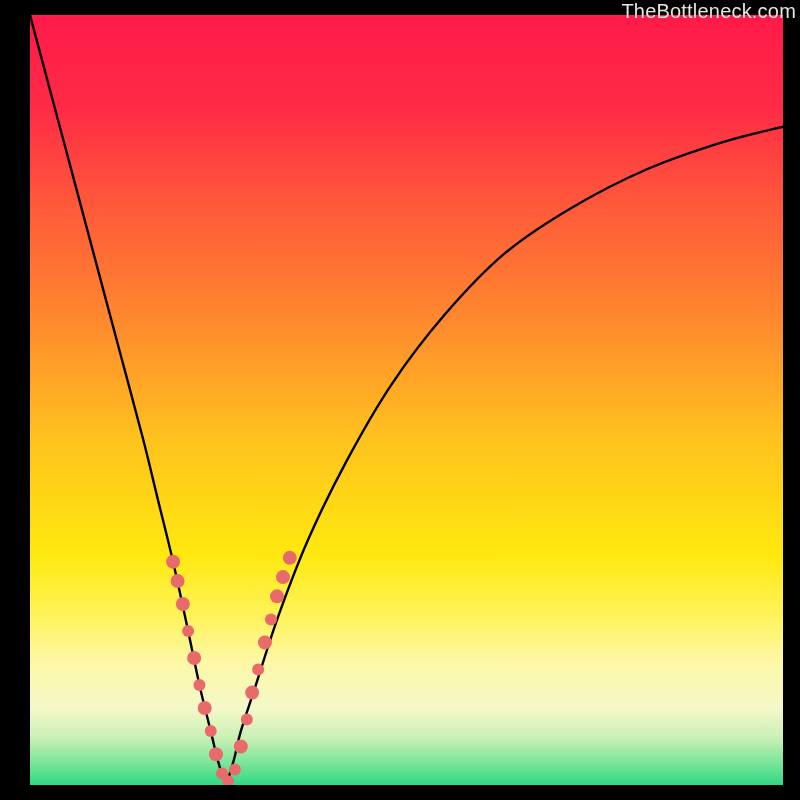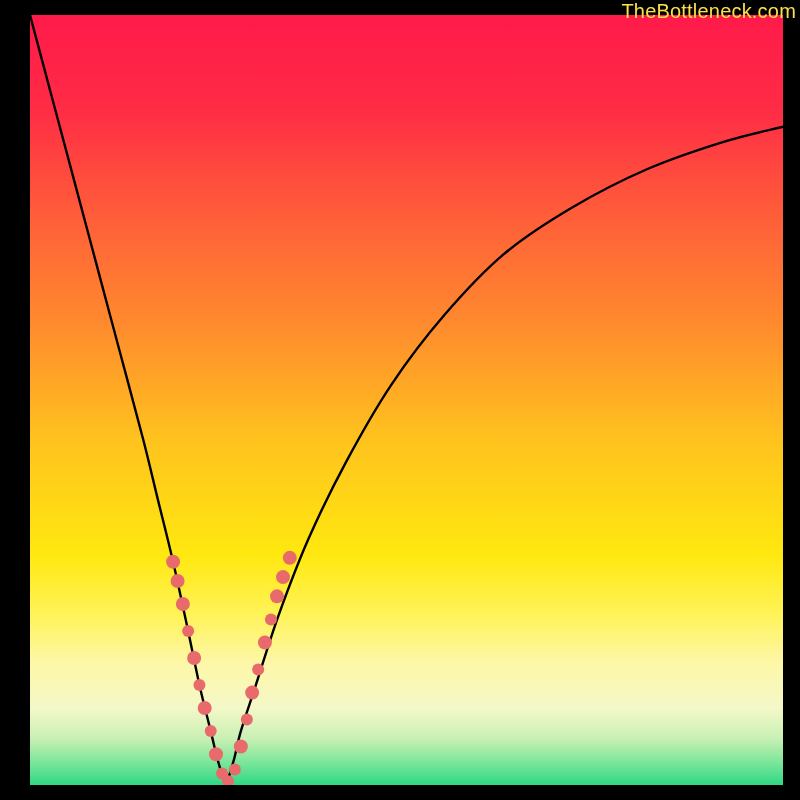--- a/index.html
+++ b/index.html
@@ -23,21 +23,21 @@
     position: absolute;
     left: 0;
     top: 0;
     width: 753px;
     height: 770px;
   }
   .watermark {
     position: absolute;
     top: 0;
     right: 4px;
-    color: #fde047;
+    color: #e5e5e5;
     font-size: 20px;
     font-weight: 500;
     letter-spacing: 0.2px;
   }
   svg.curve {
     position: absolute;
     left: 0;
     top: 0;
   }
 </style>

